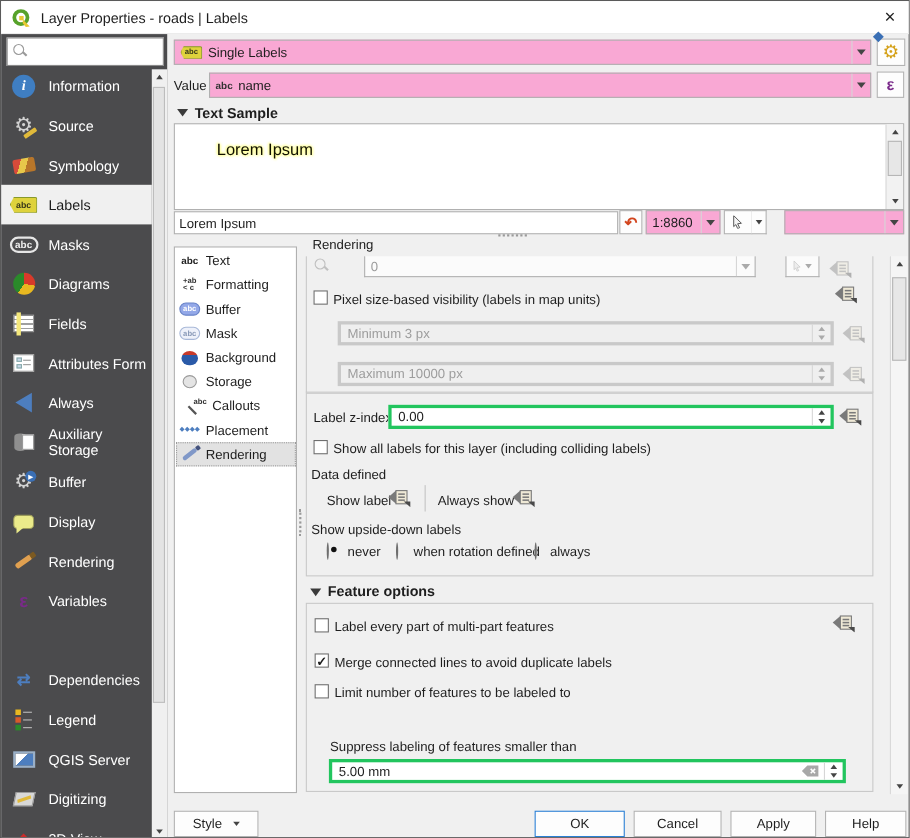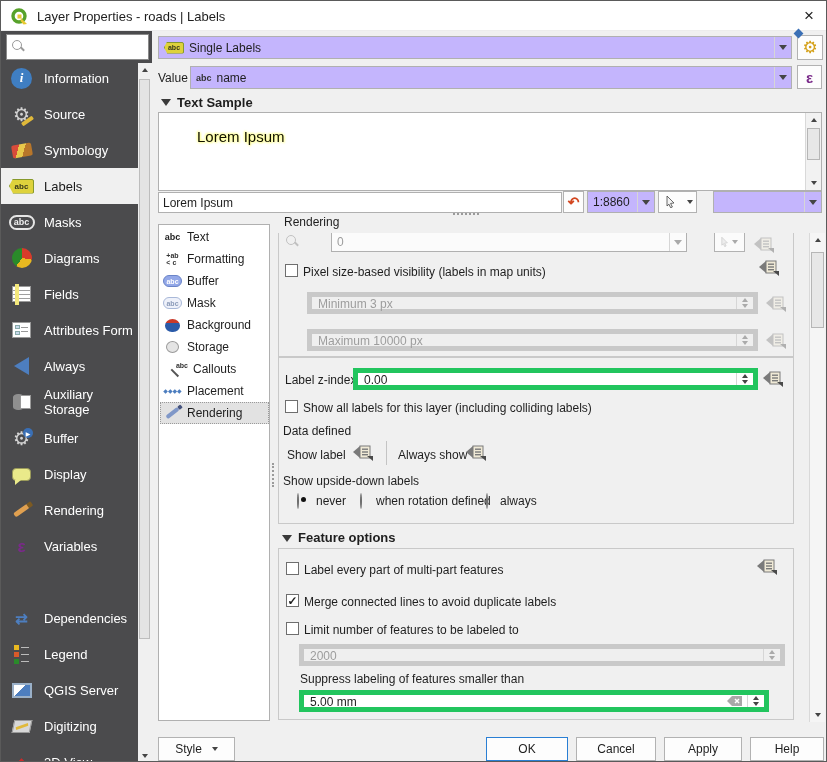--- a/index.html
+++ b/index.html
@@ -16,30 +16,30 @@
   
   .sidebar{left:0;top:30px;width:151px;height:732px;background:#4b4b4d;}
   .searchbox{left:5px;top:33px;width:143px;height:26px;background:#fff;border:1px solid #8a8a8a;display:flex;align-items:center;padding-left:5px;}
   .side-scroll{left:137px;top:62px;width:14px;height:700px;background:#f0f0f0;}
   .sb-arr{width:100%;height:14px;display:flex;align-items:center;justify-content:center;}
   .side-thumb{position:absolute;left:1px;top:16px;width:11px;height:560px;background:#e4e4e4;border:1px solid #bdbdbd;}
   .side-item{left:0;width:137px;height:36px;display:flex;align-items:center;gap:9px;padding-left:7px;color:#fff;font-size:13px;}
   .side-item.sel{background:#f0f0f0;color:#1c1c1c;}
   .i24{width:27px;height:26px;display:flex;align-items:center;justify-content:center;flex:none;position:relative;}
   
-  .combo{background:#c4b5fd;border:1px solid #b0b0b0;display:flex;align-items:center;}
+  .combo{background:#f9a8d4;border:1px solid #b0b0b0;display:flex;align-items:center;}
   .combo .pad{padding-left:5px;display:flex;align-items:center;gap:5px;flex:1;overflow:hidden;white-space:nowrap;}
   .arrow-sect{width:17px;align-self:stretch;display:flex;align-items:center;justify-content:center;border-left:1px solid #d6d6d6;margin-left:auto;}
   .tri-dn{width:0;height:0;border-left:4px solid transparent;border-right:4px solid transparent;border-top:5px solid #444;}
   .tri-up{width:0;height:0;border-left:4px solid transparent;border-right:4px solid transparent;border-bottom:5px solid #444;}
   .tri-dn.sm{border-left-width:3px;border-right-width:3px;border-top-width:4px;}
   .tri-up.sm{border-left-width:3px;border-right-width:3px;border-bottom-width:4px;}
   .dis .tri-dn{border-top-color:#aaa;} .dis .tri-up{border-bottom-color:#aaa;}
   .btn{background:#fdfdfd;border:1px solid #b2b2b2;display:flex;align-items:center;justify-content:center;}
-  .spin{background:#fff;border:5px solid #22c55e;display:flex;align-items:flex-start;padding-left:6px;}
+  .spin{background:#fff;border:3px solid #22c55e;display:flex;align-items:center;padding-left:6px;}
   .spin.dis{background:#efefef;color:#9d9d9d;border-color:#c9c9c9;}
   .spinbtns{margin-left:auto;align-self:stretch;width:17px;display:flex;flex-direction:column;border-left:1px solid #d6d6d6;}
   .spinbtns i{flex:1;display:flex;align-items:center;justify-content:center;}
   .cb{width:13px;height:13px;background:#fff;border:1px solid #6e6e6e;display:flex;align-items:center;justify-content:center;font-size:12px;font-weight:bold;color:#1c1c1c;line-height:1;}
   .radio{width:13px;height:13px;border-radius:50%;background:#fff;border:1px solid #6e6e6e;position:relative;}
   .radio.sel::after{content:"";position:absolute;left:3px;top:3px;width:5px;height:5px;border-radius:50%;background:#111;}
   .frame{border:1px solid #c9c9c9;}
   .hdr{font-weight:bold;font-size:13px;}
   .tri-hdr{width:0;height:0;border-left:5px solid transparent;border-right:5px solid transparent;border-top:7px solid #3a3a3a;}
   .ovr.dis{opacity:.38;}
@@ -540,21 +540,21 @@
         <rect x="10" y="11" width="6" height="1.4" fill="#7a7a7a"></rect>
         <polygon points="15,13 21,13 21,18" fill="#4a4a4a"></polygon>
       </svg>
   </span>
 
   <span class="abs cb" style="left:284px;top:399px;"></span>
   <span class="abs" style="left:302px;top:400px;">Show all labels for this layer (including colliding labels)</span>
 
   <span class="abs" style="left:282px;top:423px;">Data defined</span>
 
-  <span class="abs" style="left:286px;top:447px;">Show label</span>
+  <span class="abs" style="left:296px;top:447px;">Show label</span>
   <span class="abs ovr" style="left:351px;top:442px;">
     <svg width="22" height="18" viewBox="0 0 22 18">
         <polygon points="1,9 8,3 8,15" fill="#7a7a7a"></polygon>
         <rect x="8" y="3" width="10" height="12" fill="#efe9d6" stroke="#7a7a7a"></rect>
         <rect x="10" y="5.5" width="6" height="1.4" fill="#7a7a7a"></rect>
         <rect x="10" y="8.3" width="6" height="1.4" fill="#7a7a7a"></rect>
         <rect x="10" y="11" width="6" height="1.4" fill="#7a7a7a"></rect>
         <polygon points="15,13 21,13 21,18" fill="#4a4a4a"></polygon>
       </svg>
   </span>
@@ -596,31 +596,20 @@
         <polygon points="15,13 21,13 21,18" fill="#4a4a4a"></polygon>
       </svg>
   </span>
 
   <span class="abs cb" style="left:285px;top:593px;">✓</span>
   <span class="abs" style="left:303px;top:594px;">Merge connected lines to avoid duplicate labels</span>
 
   <span class="abs cb" style="left:285px;top:621px;"></span>
   <span class="abs" style="left:303px;top:622px;">Limit number of features to be labeled to</span>
 
-  <div class="abs spin dis" style="left:298px;top:643px;width:486px;height:22px;">
-    <span>2000</span>
-    <span class="spinbtns">
-        <i>
-          <span class="tri-up sm"></span>
-        </i>
-        <i>
-          <span class="tri-dn sm"></span>
-        </i>
-      </span>
-  </div>
 
   <span class="abs" style="left:299px;top:671px;">Suppress labeling of features smaller than</span>
   <div class="abs spin" style="left:298px;top:689px;width:470px;height:22px;">
     <span>5.00 mm</span>
     <svg class="clear-ico" style="margin-left:auto;margin-right:4px;" viewBox="0 0 16 12">
       <polygon points="0,6 5,1 15,1 15,11 5,11" fill="#a8a8a8"></polygon>
       <line x1="8" y1="4" x2="12" y2="8" stroke="#fff" stroke-width="1.4"></line>
       <line x1="12" y1="4" x2="8" y2="8" stroke="#fff" stroke-width="1.4"></line>
     </svg>
     <span class="spinbtns" style="margin-left:0;">

